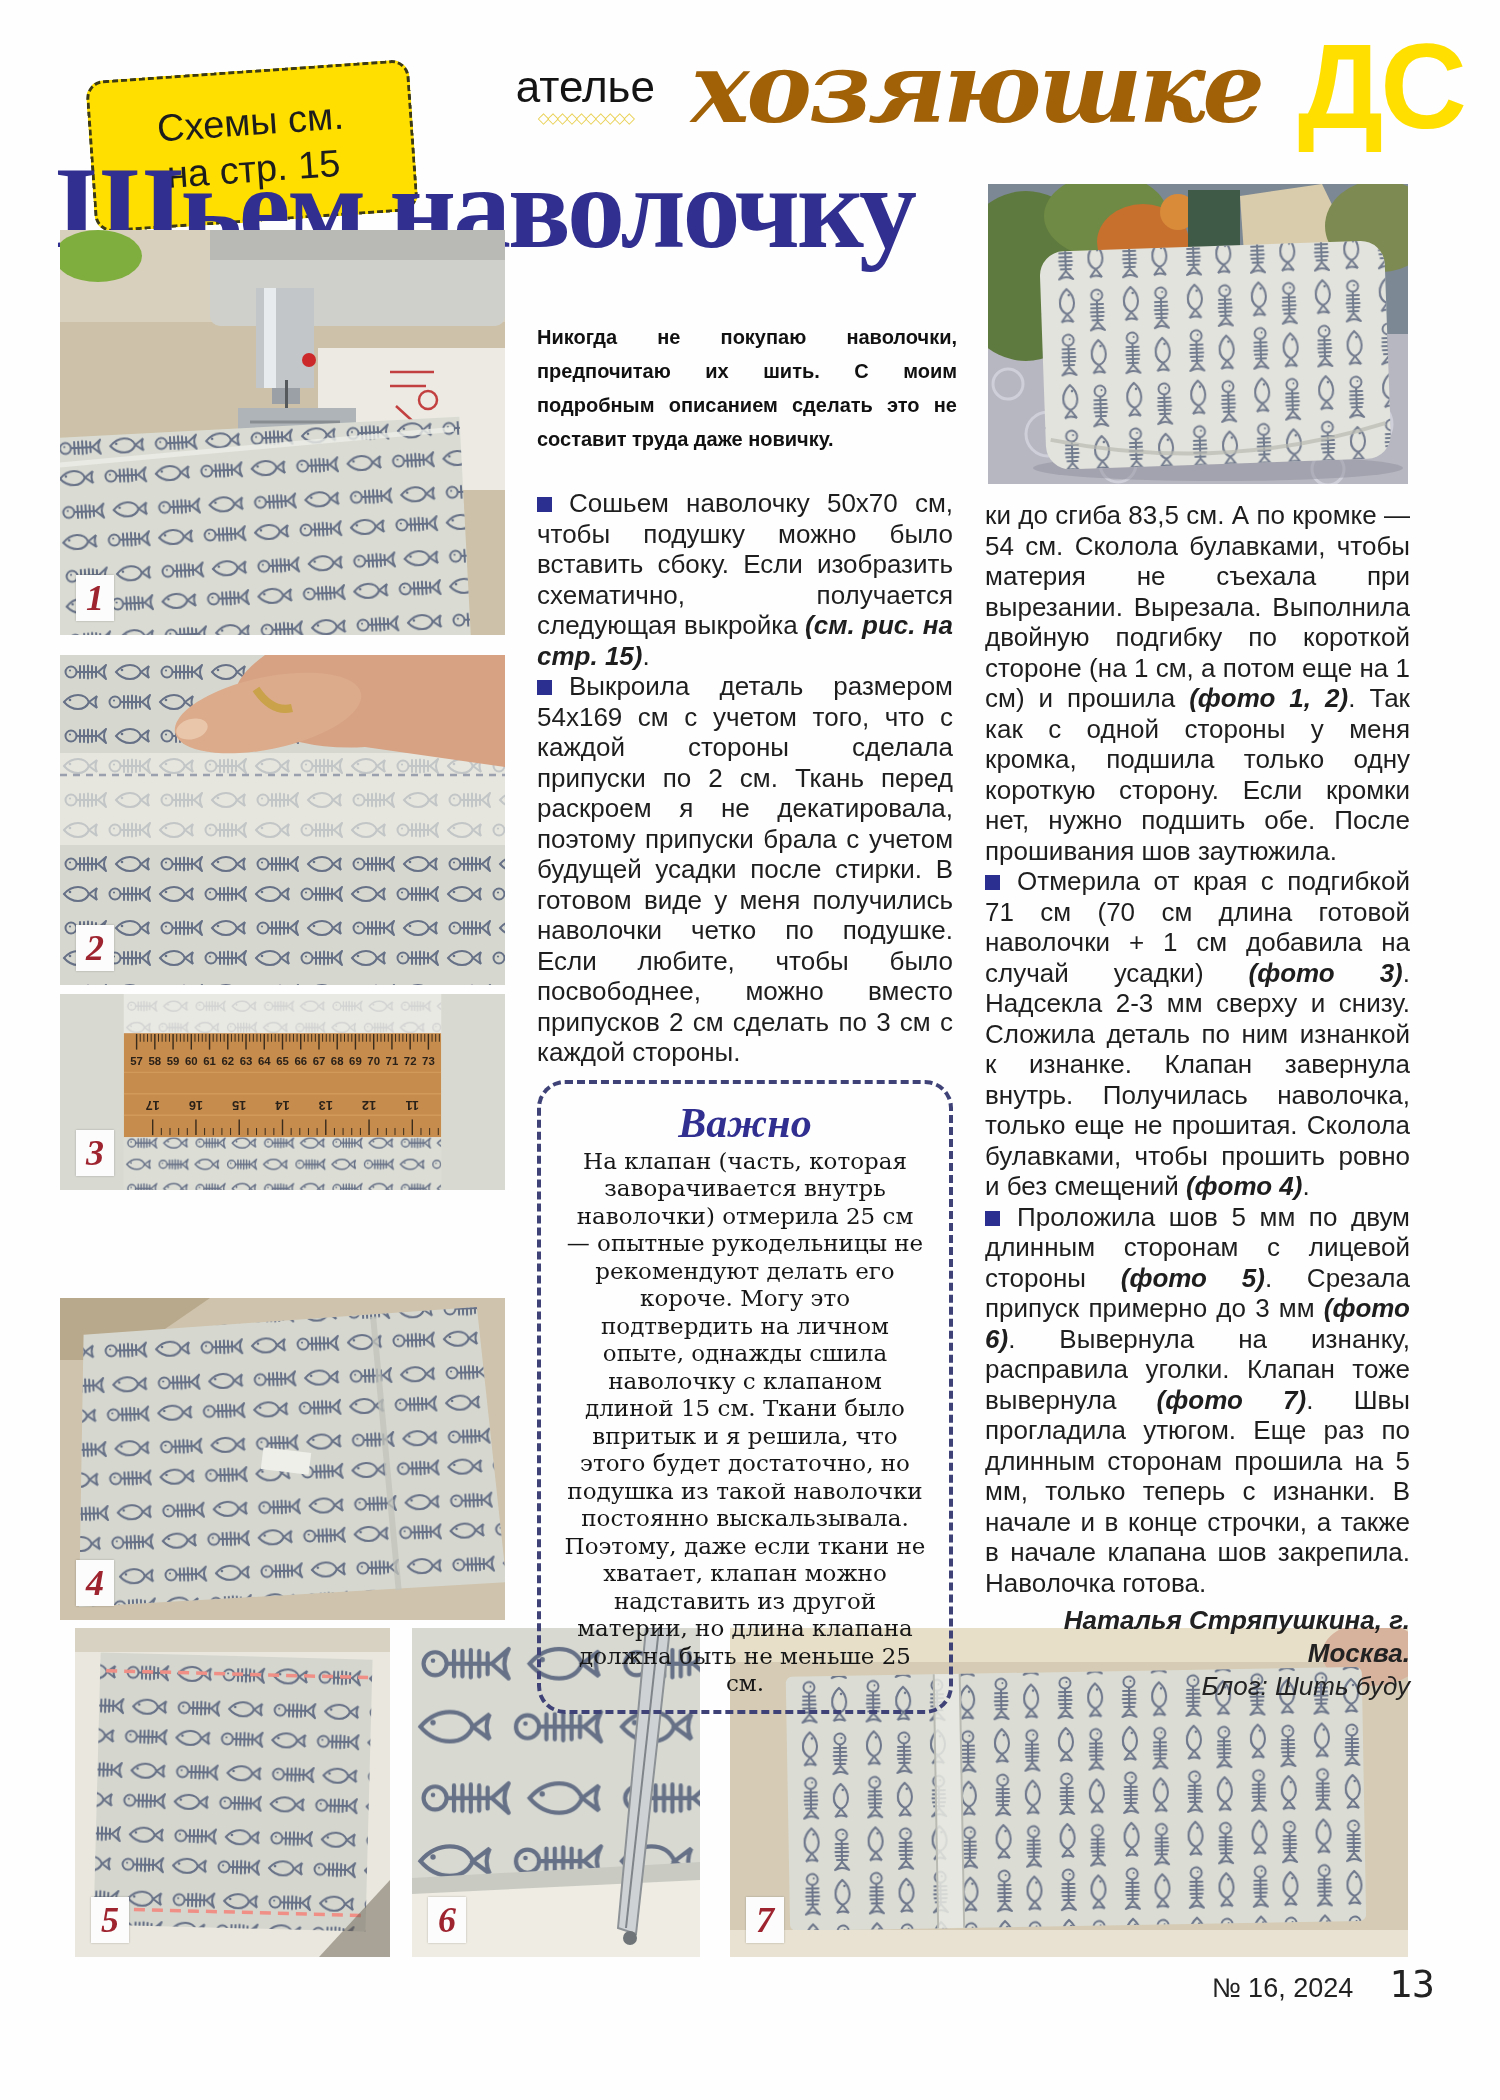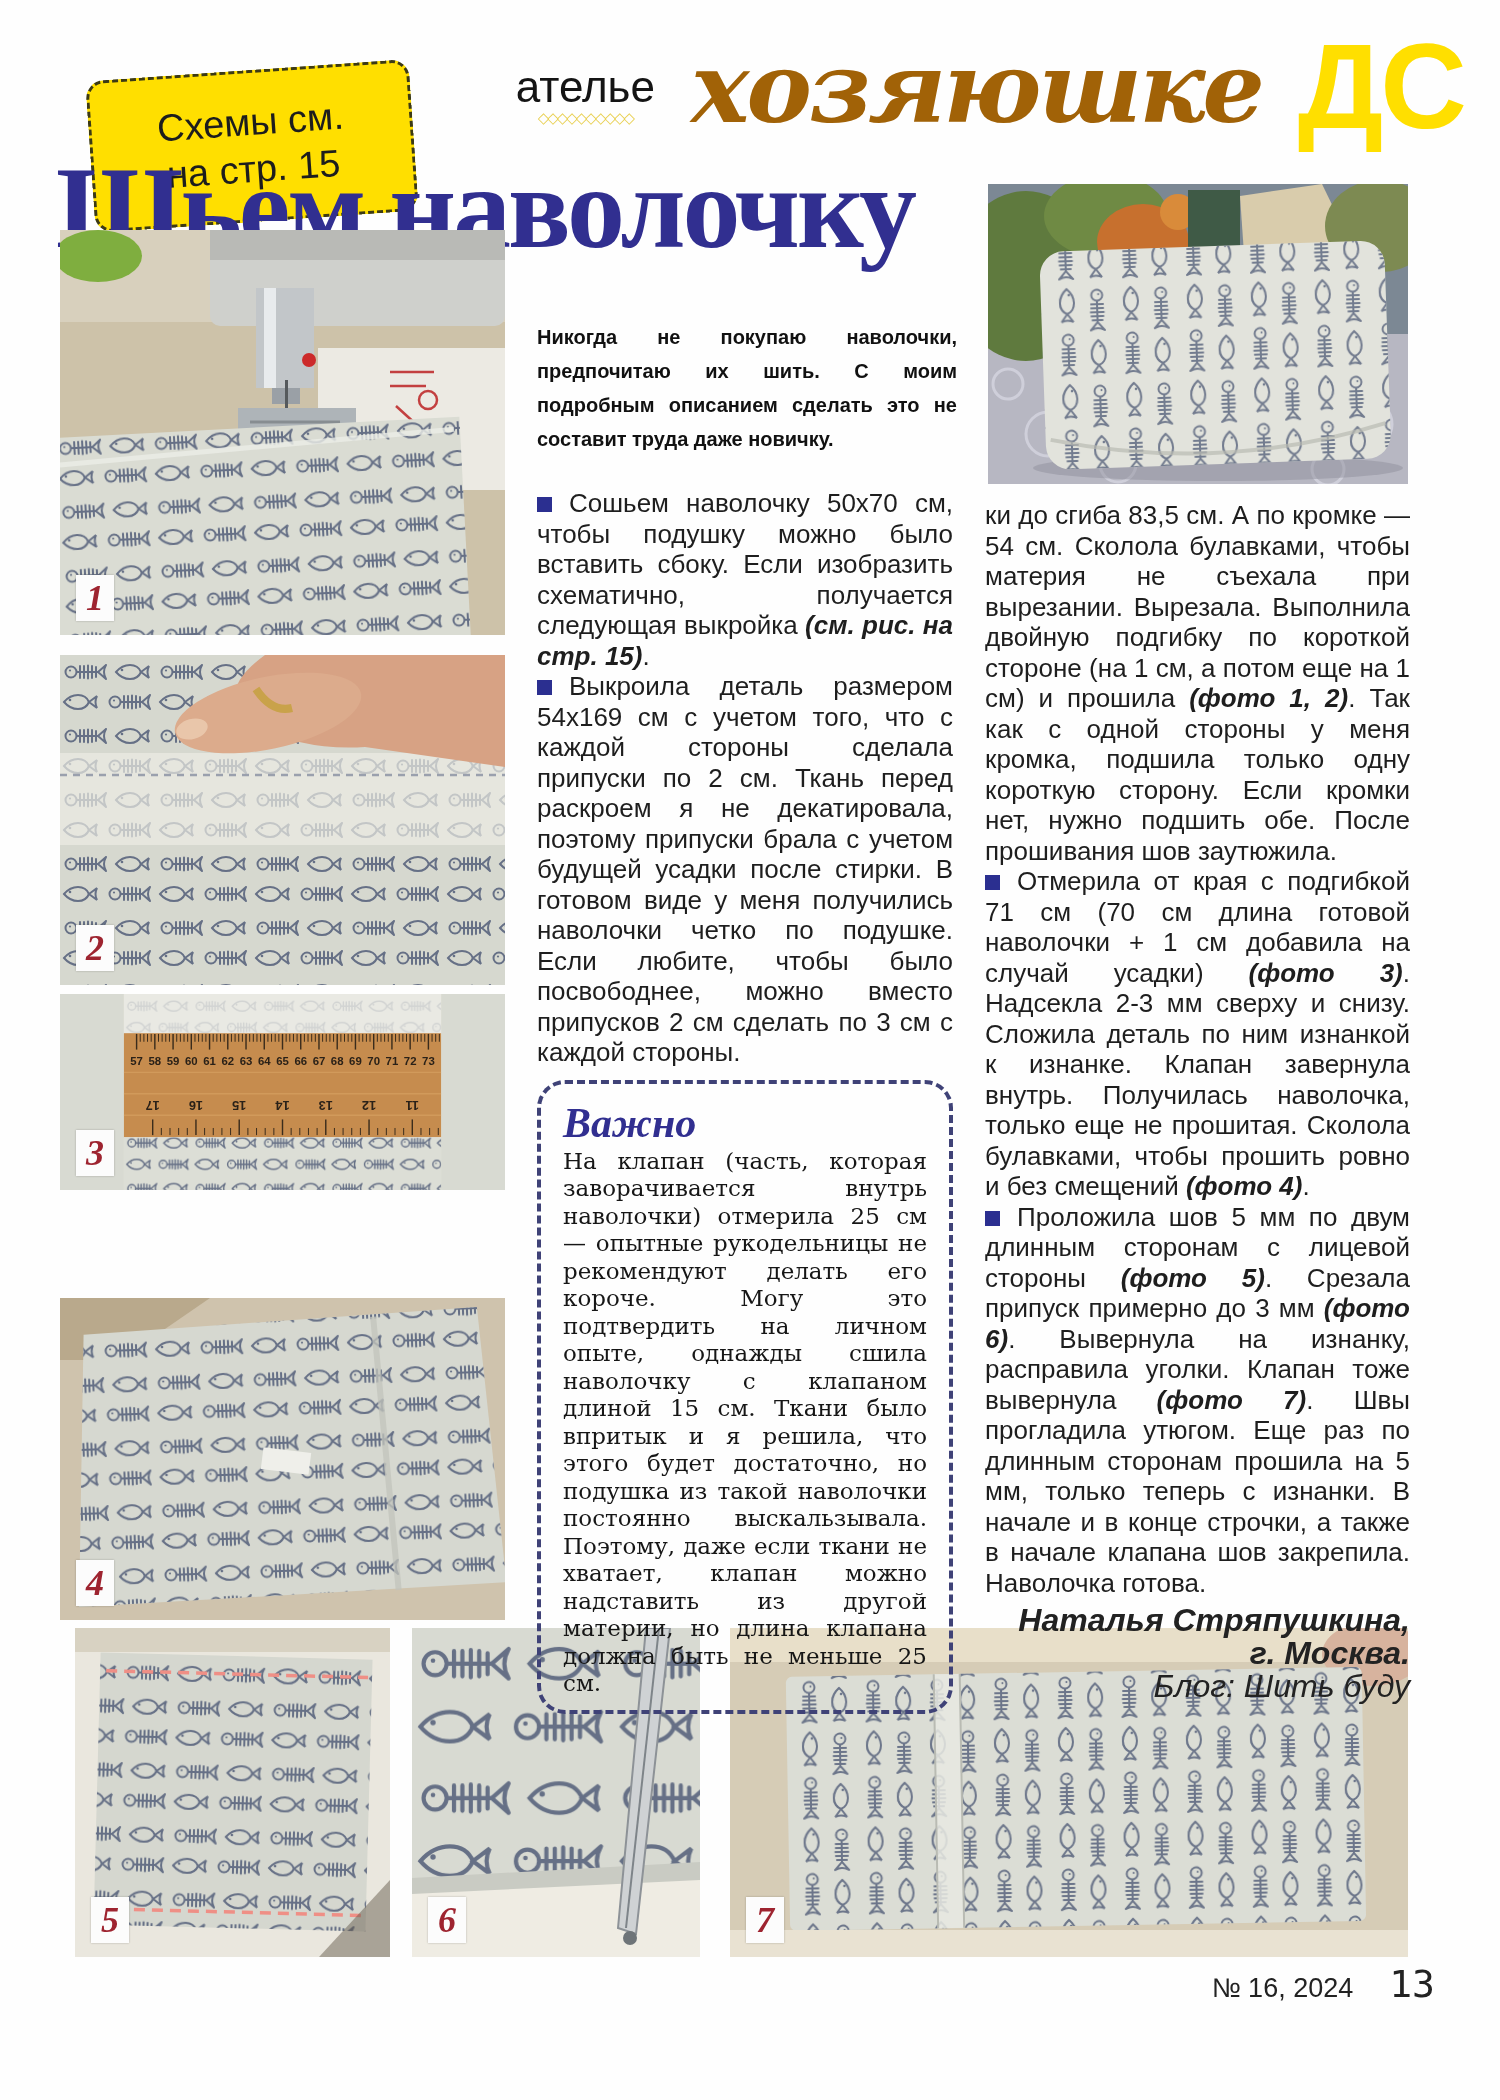--- a/index.html
+++ b/index.html
@@ -22,25 +22,25 @@
   .lead{position:absolute;left:537px;top:320px;width:420px;font-weight:bold;
     font-size:20px;line-height:34px;text-align:justify;color:#111;}
   
   .col{position:absolute;font-size:26px;line-height:30.5px;text-align:justify;color:#1e1e1e;}
   .mid-col{left:537px;top:488px;width:416px;}
   .right-col{left:985px;top:500px;width:425px;}
   .para{margin:0;}
   .sq{width:15px;height:15px;background:var(--bullet-blue,#2b2f90);display:inline-block;margin-right:17px;}
   strong.em{font-style:italic;}
   .imp-box{border:4px dashed var(--box-border,#3f4277);border-radius:28px;margin:12px 0 14px;
-    padding:14px 22px 12px;font-family:"DejaVu Serif",serif;
+    padding:14px 22px 12px;text-align:center;font-family:"DejaVu Serif",serif;
     font-size:23px;line-height:27.5px;color:#161616;}
   .imp-title{font-family:"Liberation Serif",serif;font-style:italic;font-weight:bold;
     font-size:42px;line-height:50px;color:var(--title-blue,#312f90);}
-  .byline{margin-top:6px;text-align:right;font-style:italic;font-size:32px;line-height:33px;color:#222;}
+  .byline{margin-top:6px;text-align:right;font-style:italic;font-size:26px;line-height:33px;color:#222;}
   .byline .author{font-weight:bold;}
   
   .photo{position:absolute;overflow:hidden;background:#d8dad2;}
   .photo svg{position:absolute;left:0;top:0;width:100%;height:100%;display:block;}
   .badge-num{position:absolute;left:16px;bottom:14px;width:38px;height:46px;background:#fcfcfc;
     color:var(--badge-red,#9e2430);font-family:"Liberation Serif",serif;font-style:italic;font-weight:bold;
     font-size:36px;display:flex;align-items:center;justify-content:center;box-shadow:0 0 2px rgba(0,0,0,.25);}
   
   .footer{position:absolute;left:0;top:1962px;width:1408px;text-align:right;font-size:27px;color:#222;margin-left:27px;}
   .footer .pageno{font-family:"DejaVu Sans Mono",monospace;font-size:38px;margin-left:36px;}

